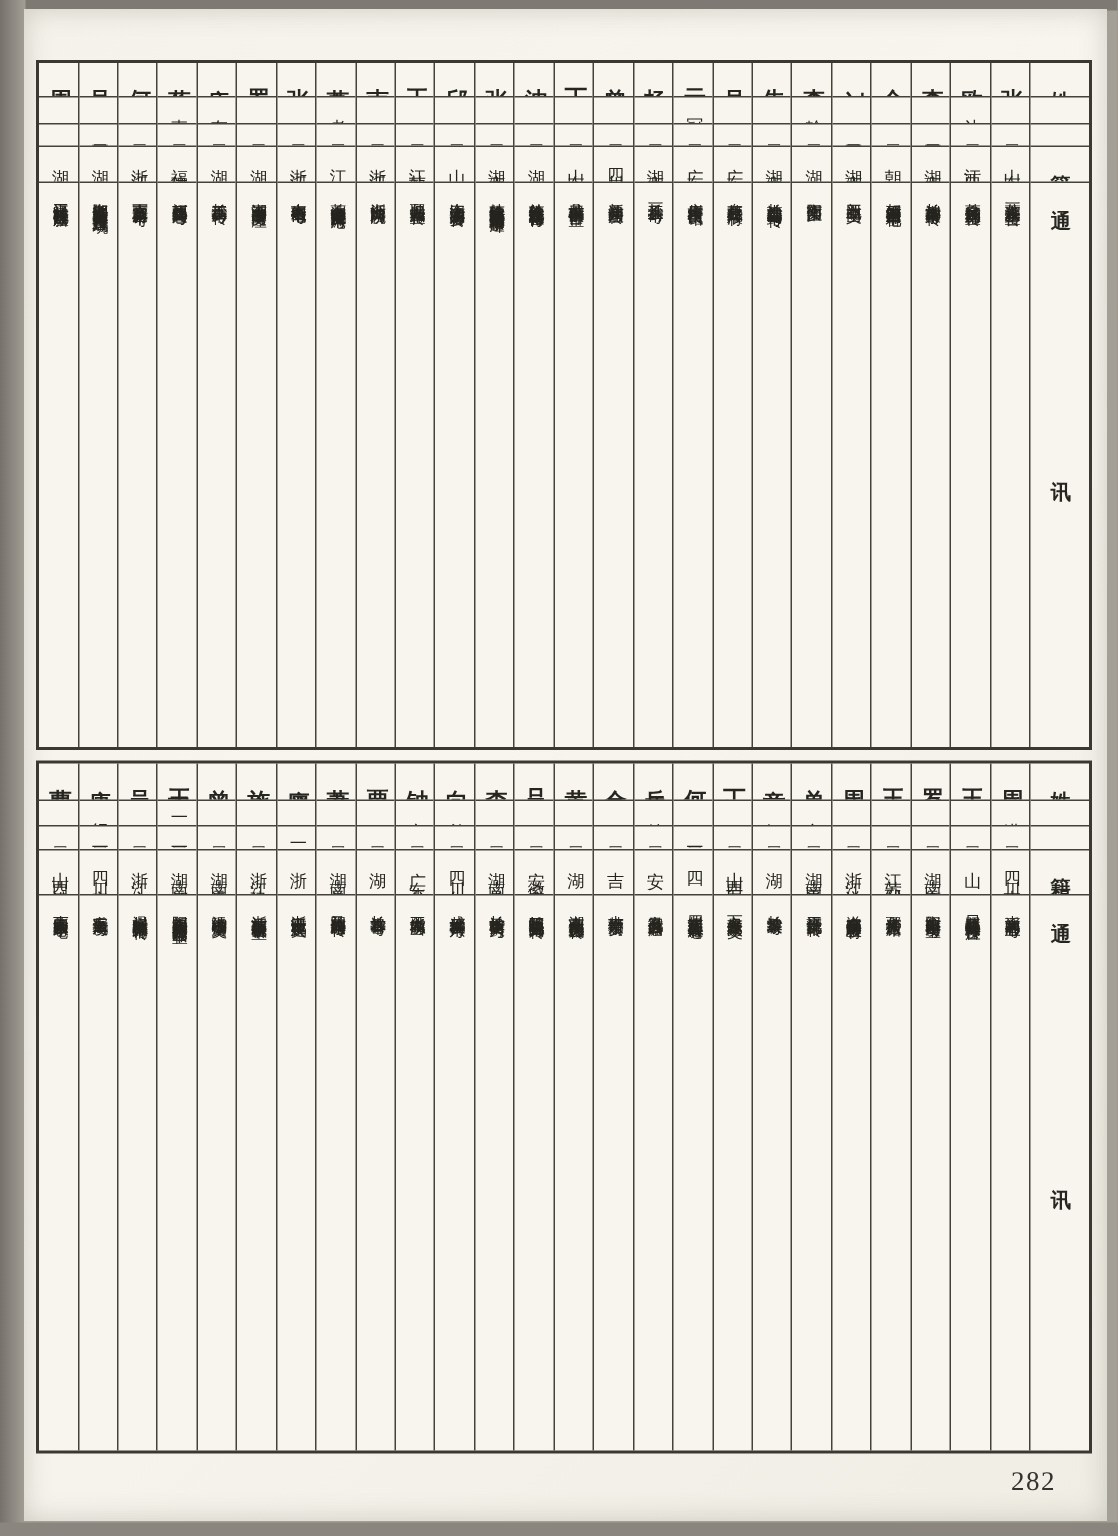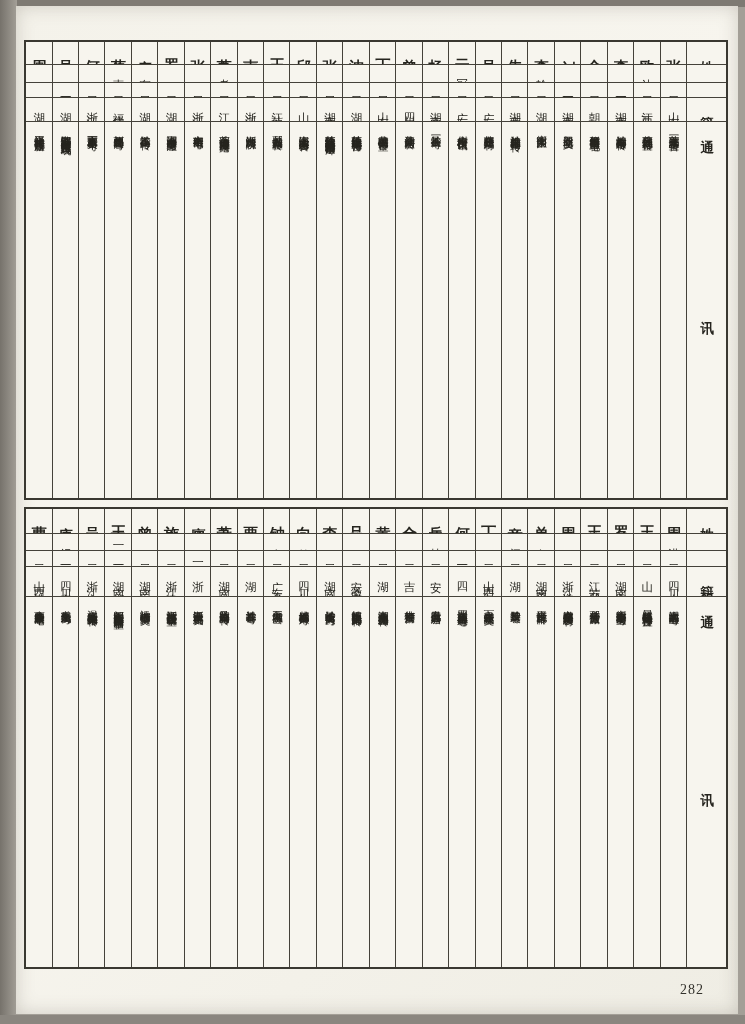--- a/index.html
+++ b/index.html
@@ -60,21 +60,21 @@
   .c-addr > span{
     font-size:10.5px;line-height:12.5px;letter-spacing:.5px;
     padding:5px 0 6px;text-align:start;
   }
   .header-column .cell > span{
     font-size:13.5px;font-weight:bold;padding:7px 0;
     text-align:justify;text-align-last:justify;
   }
   .page-number{
     position:absolute;right:34px;bottom:16px;
-    font-size:14px;letter-spacing:1px;color:#33322c;
+    font-size:18px;letter-spacing:1px;color:#33322c;
   }
   
   .edge-top{position:absolute;left:0;top:0;width:745px;height:7px;background:#7e7a73;}
   .edge-left{position:absolute;left:0;top:0;width:17px;height:1024px;background:linear-gradient(90deg,#76726b,#a39f97);}
   .edge-bottom{position:absolute;left:0;bottom:0;width:745px;height:9px;background:#8a867f;}
 </style>
 </head>
 <body>
 
 <div class="scan">

